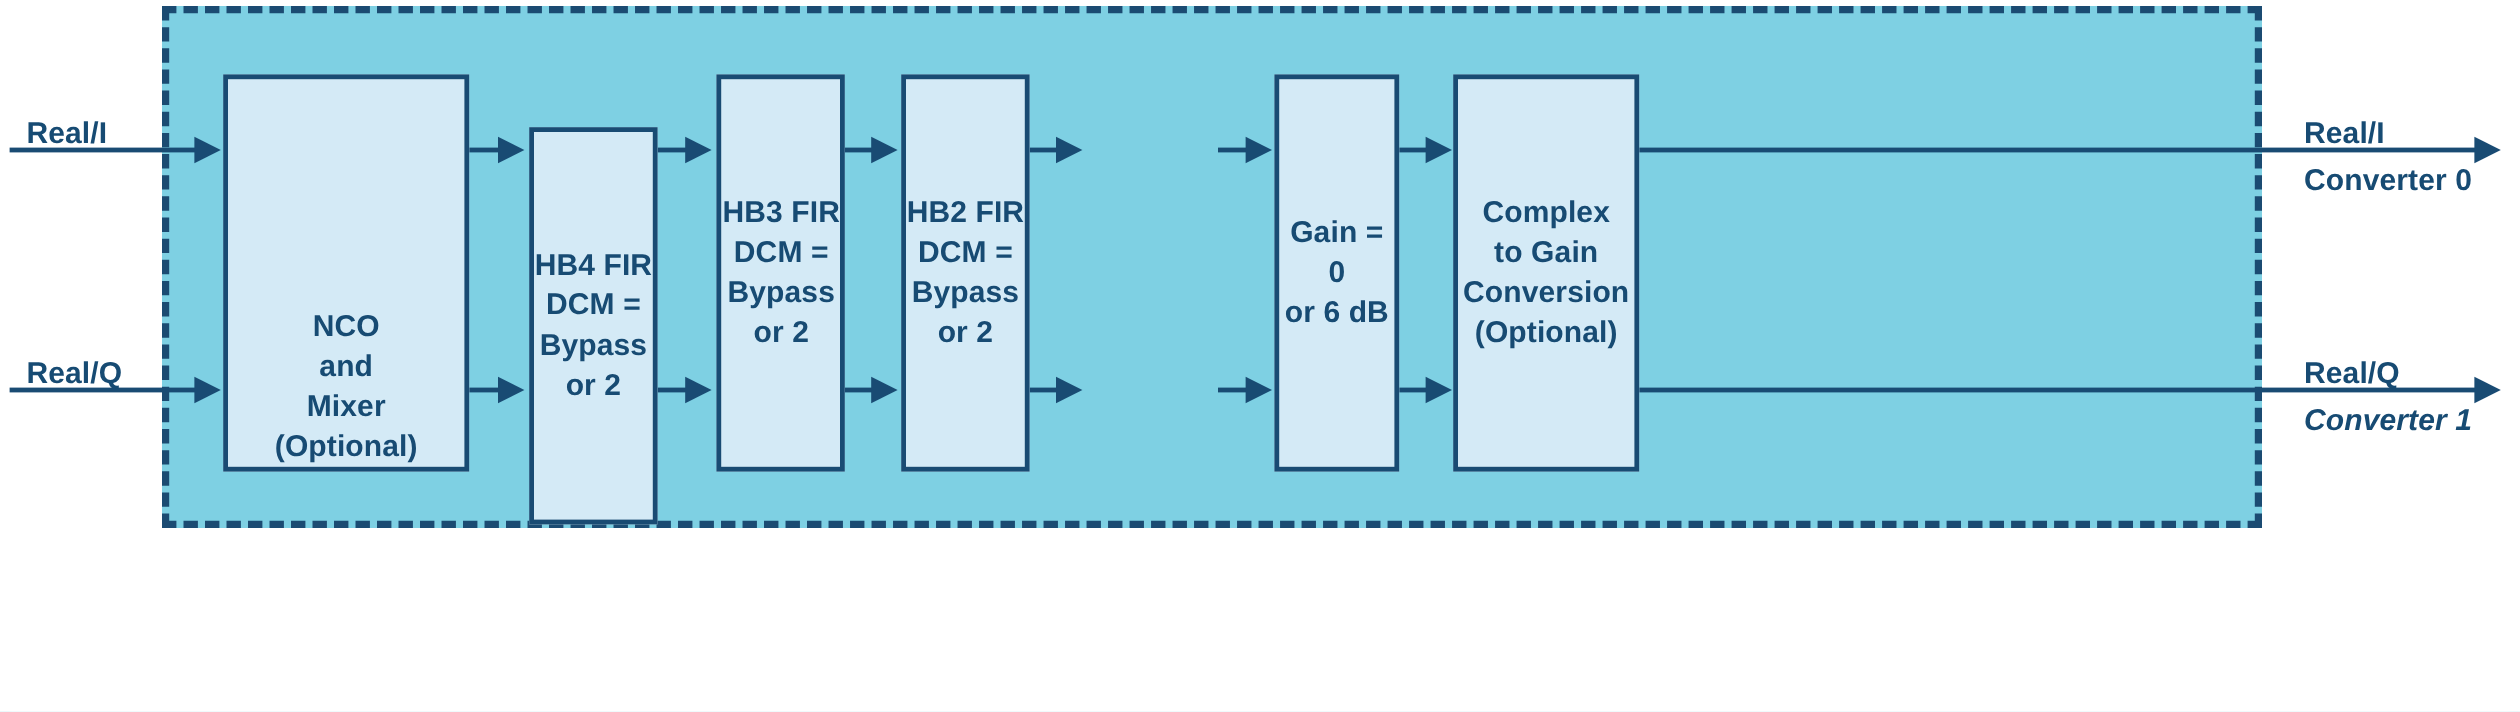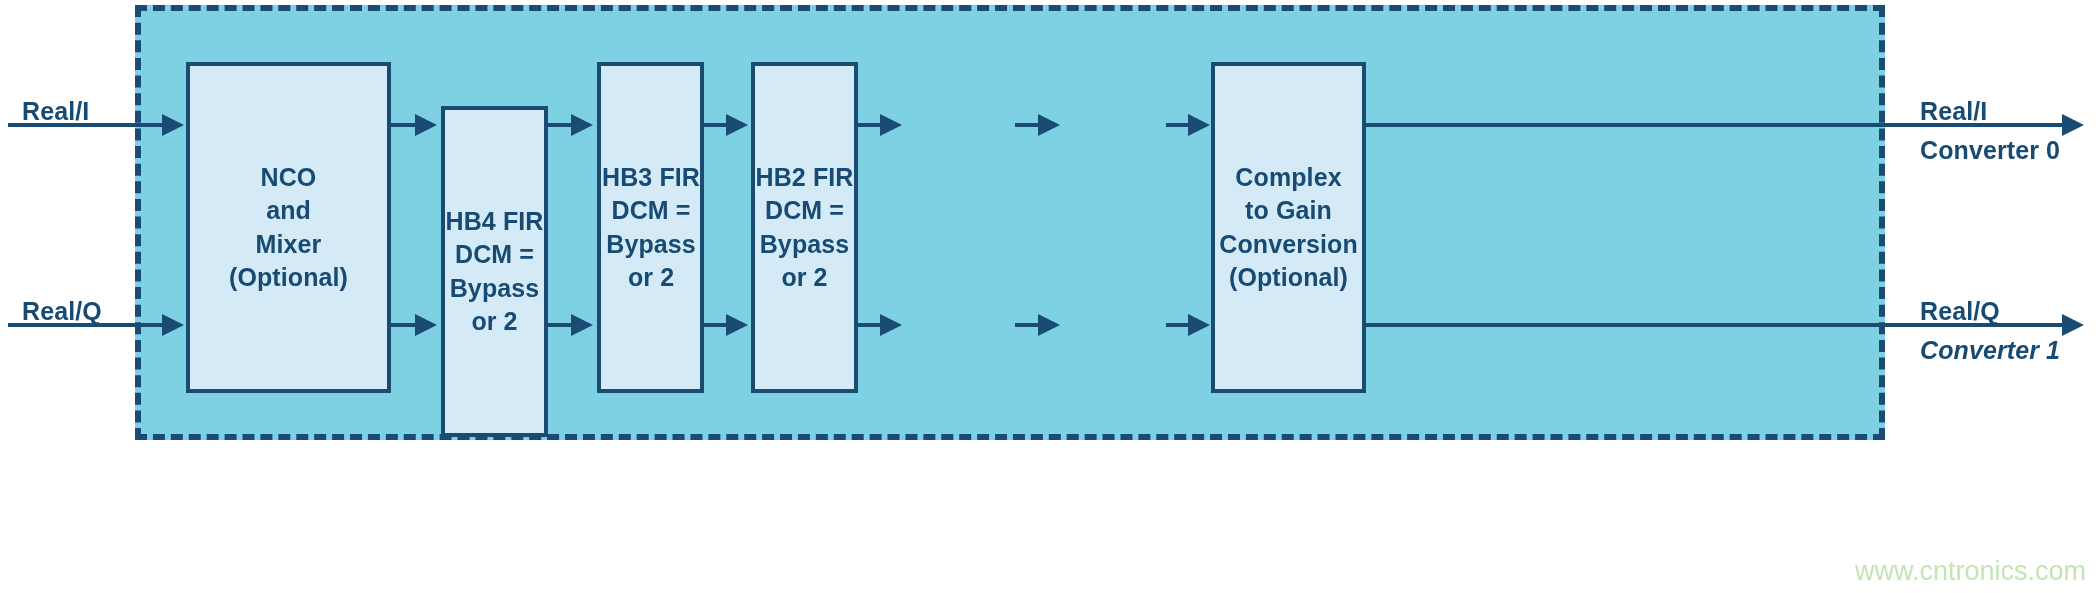--- a/index.html
+++ b/index.html
@@ -135,21 +135,21 @@
   <div class="wire" style="left:1366px; top:123px; width:700px;"></div>
   <div class="arrowhead" style="left:2062px; top:114px;"></div>
   <div class="port-label" style="left:1920px; top:97px;">Real/I</div>
   <div class="port-label" style="left:1920px; top:136px;text-align:center;">Converter 0</div>
 
   <div class="wire" style="left:1366px; top:323px; width:700px;"></div>
   <div class="arrowhead" style="left:2062px; top:314px;"></div>
   <div class="port-label" style="left:1920px; top:297px;">Real/Q</div>
   <div class="port-label" style="left:1920px; top:336px;font-style:italic;">Converter 1</div>
 
-  <div class="block" id="blk0" style="left: 186px; width: 205px;">
+  <div class="block" id="blk0" style="left: 186px; width: 205px; align-items: flex-end;">
     <div class="block-label">NCO
 and
 Mixer
 (Optional)</div>
   </div>
   <div class="block" id="blk1" style="left: 441px; width: 107px; margin-top: 44px;">
     <div class="block-label">HB4 FIR
 DCM =
 Bypass
 or 2</div>
@@ -159,22 +159,25 @@
 DCM =
 Bypass
 or 2</div>
   </div>
   <div class="block" id="blk3" style="left: 751px; width: 107px;">
     <div class="block-label">HB2 FIR
 DCM =
 Bypass
 or 2</div>
   </div>
+  <div class="block" id="blk5" style="left: 1062px; width: 104px;">
+    <div class="block-label">Gain = 0
+or 6 dB</div>
+  </div>
   <div class="block" id="blk6" style="left: 1211px; width: 155px;">
     <div class="block-label">Complex
 to Gain
 Conversion
 (Optional)</div>
   </div>
 
-  <div id="watermark">www.cntronics.com</div>
 
 </div>
 
 </body></html>

